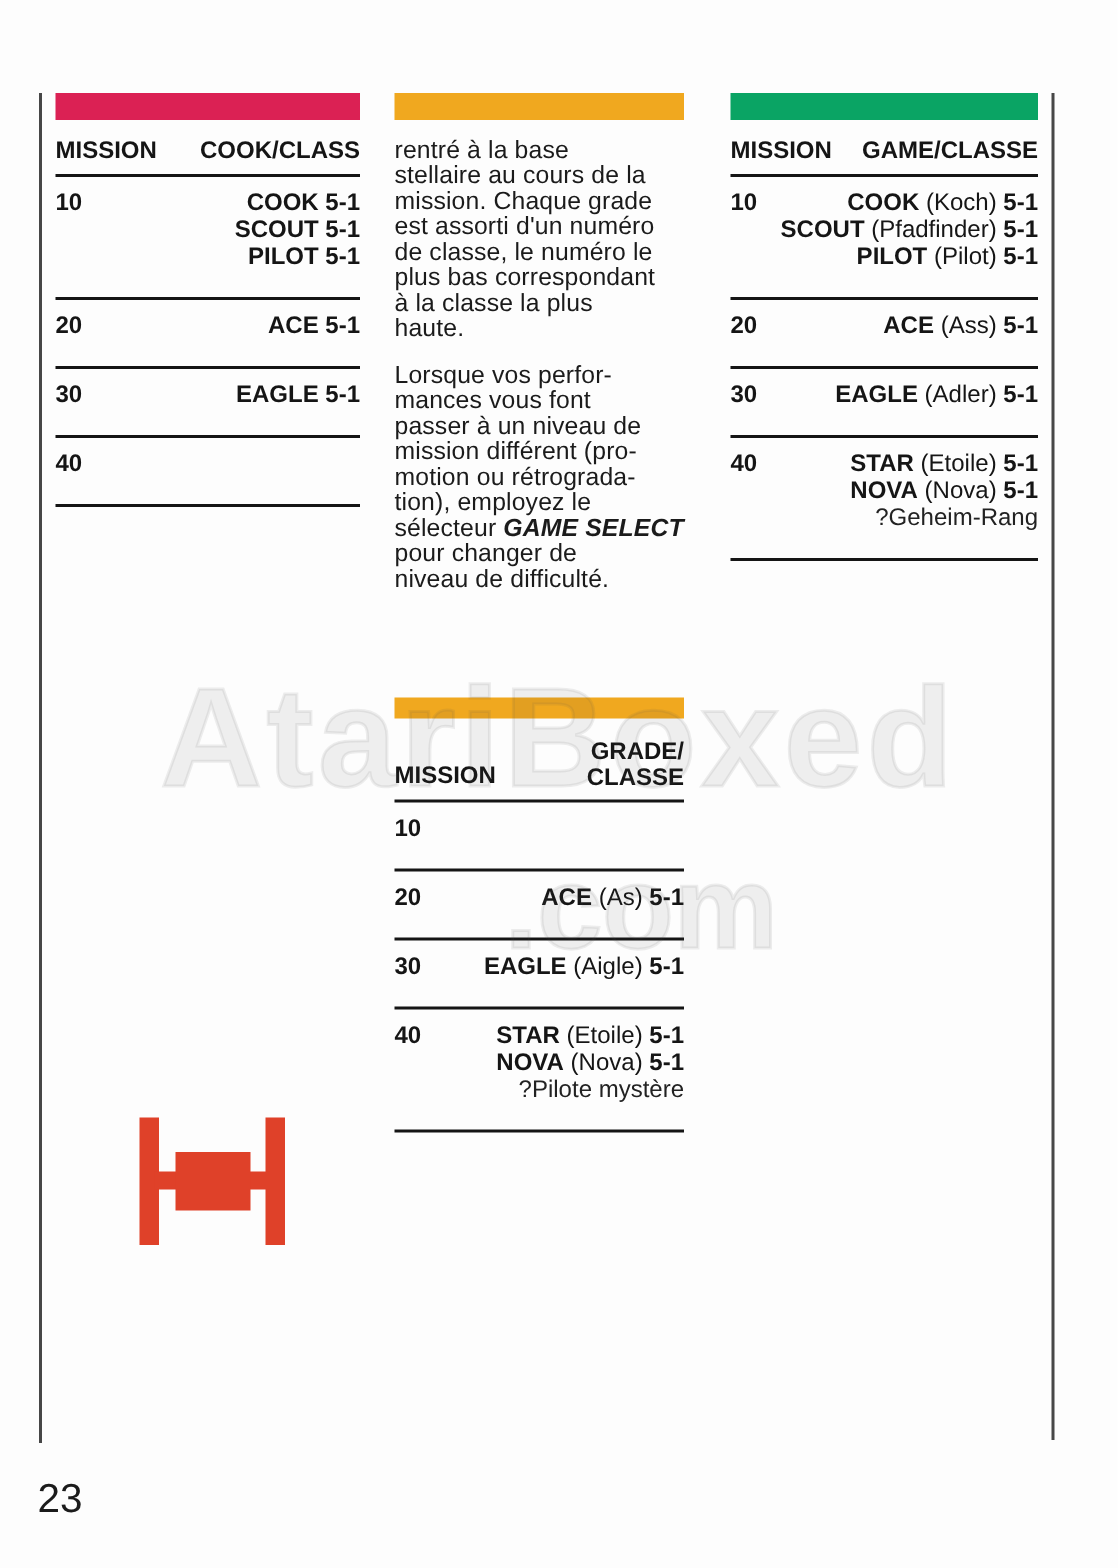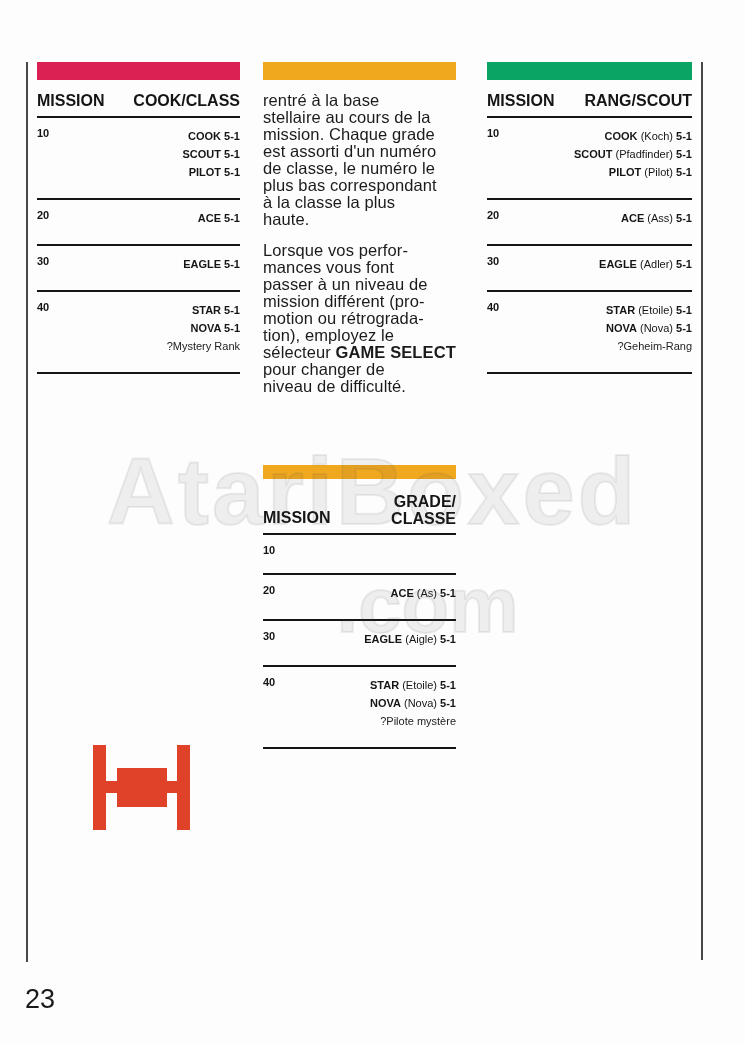--- a/index.html
+++ b/index.html
@@ -33,33 +33,33 @@
   .accent-bar { height:18px; margin-bottom:8px; }
   .accent-bar.en { background:var(--english_accent,#DB2154); }
   .accent-bar.fr { background:var(--french_accent,#F0A81F); }
   .accent-bar.de { background:var(--german_accent,#0AA464); }
 
   
   .tbl-header { display:flex; justify-content:space-between; align-items:flex-end;
     font-weight:bold; font-size:16px; padding:4px 0 6px; border-bottom:2.5px solid #151515; }
   .h-grade { text-align:right; line-height:17px; }
   .tbl-row { display:flex; justify-content:space-between; align-items:flex-start;
-    font-size:11px; padding:9px 0 17px; border-bottom:2.5px solid #151515; }
+    font-size:16px; padding:9px 0 17px; border-bottom:2.5px solid #151515; }
   .mission { font-weight:bold; }
   .ranks { text-align:right; }
   .rank-line { line-height:18px; }
   .rank-line.b { font-weight:bold; }
   .rank-line strong { font-weight:bold; }
   .rank-line .tr { font-weight:normal;margin-top:36px; }
   .rank-line.note { font-weight:normal; color:#222; }
 
   
   .para { white-space:pre-line; font-size:16.5px; line-height:17px; margin:12px 0 0;
     letter-spacing:0.1px; color:#1b1b1b; }
-  .para strong { font-weight:bold; }
+  .para strong { font-weight:bold;font-style:italic; }
   .fr-lower { position:absolute; left:0; right:0; top:403px; }
   .fr-lower .accent-bar { height:14px; margin-bottom:10px; }
 
   
   .ship-icon { position:absolute; left:93px; top:745px; width:97px; height:85px; z-index:2; }
   .ship-icon .part { position:absolute; background:var(--icon_red,#DF4129); }
   .ship-icon .wing-l { left:0; top:0; width:13px; height:85px; }
   .ship-icon .wing-r { right:0; top:0; width:13px; height:85px; }
   .ship-icon .axle   { left:10px; right:10px; top:36px; height:12px; }
   .ship-icon .hull   { left:24px; top:23px; width:50px; height:39px; }
@@ -105,25 +105,20 @@
 
     <div class="tbl-row">
       <span class="mission">30</span>
       <div class="ranks">
         <div class="rank-line b">EAGLE 5-1</div>
       </div>
     </div>
 
     <div class="tbl-row">
       <span class="mission">40</span>
-      <div class="ranks">
-        <div class="rank-line b">STAR 5-1</div>
-        <div class="rank-line b">NOVA 5-1</div>
-        <div class="rank-line note">?Mystery Rank</div>
-      </div>
     </div>
   </section>
 
   <section class="col col-fr">
     <div class="accent-bar fr"></div>
 
     <p class="para">rentré à la base
 stellaire au cours de la
 mission. Chaque grade
 est assorti d'un numéro
@@ -180,21 +175,21 @@
         </div>
       </div>
     </div>
   </section>
 
   <section class="col col-de">
     <div class="accent-bar de"></div>
 
     <div class="tbl-header">
       <span>MISSION</span>
-      <span>RANG/SCOUT</span>
+      <span>GAME/CLASSE</span>
     </div>
 
     <div class="tbl-row">
       <span class="mission">10</span>
       <div class="ranks">
         <div class="rank-line"><strong>COOK</strong> <span class="tr">(Koch)</span> <strong>5-1</strong></div>
         <div class="rank-line"><strong>SCOUT</strong> <span class="tr">(Pfadfinder)</span> <strong>5-1</strong></div>
         <div class="rank-line"><strong>PILOT</strong> <span class="tr">(Pilot)</span> <strong>5-1</strong></div>
       </div>
     </div>

